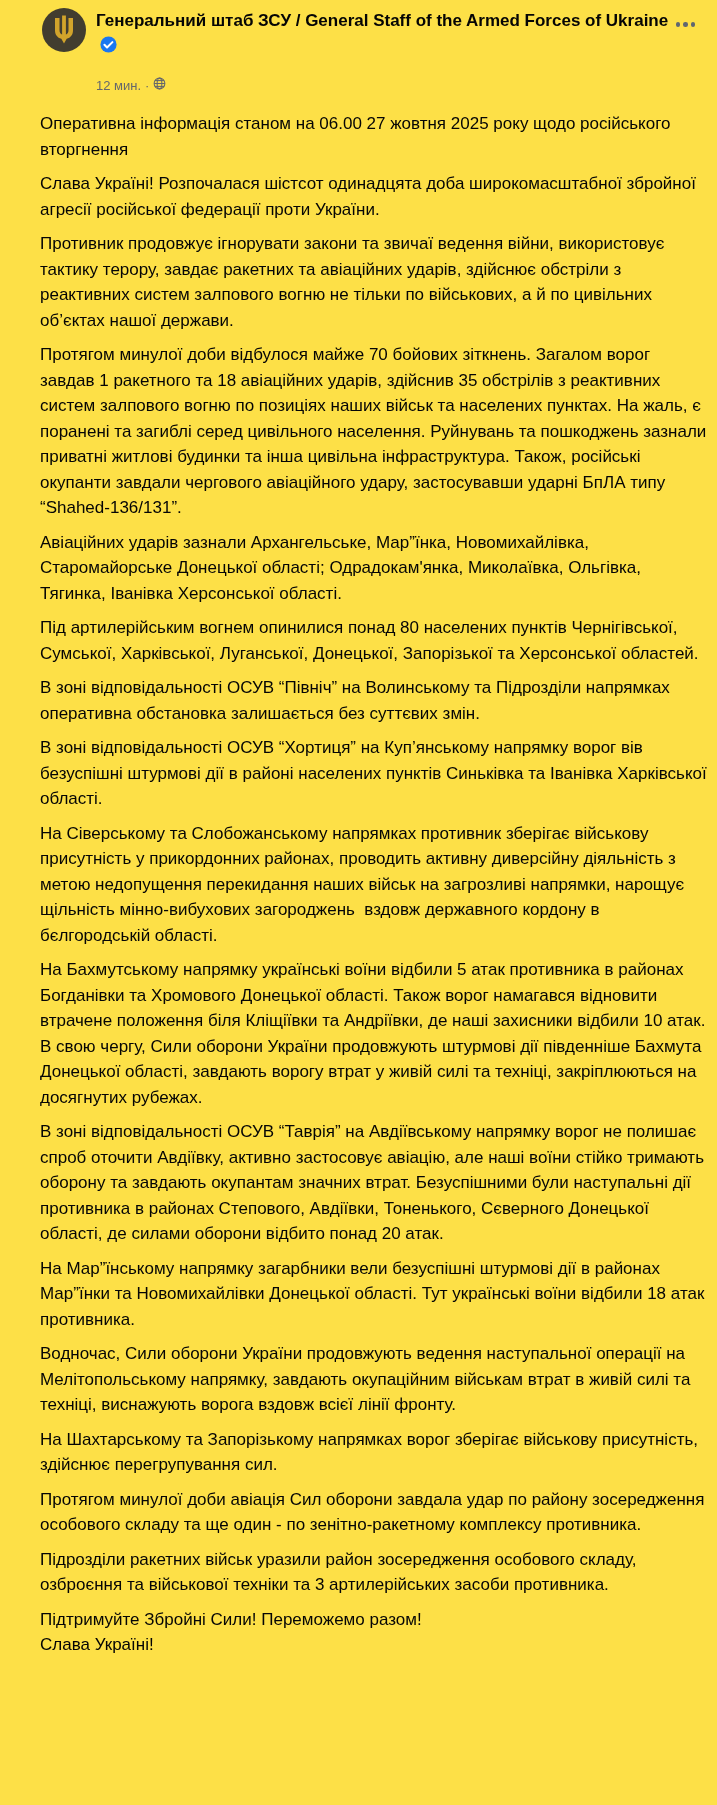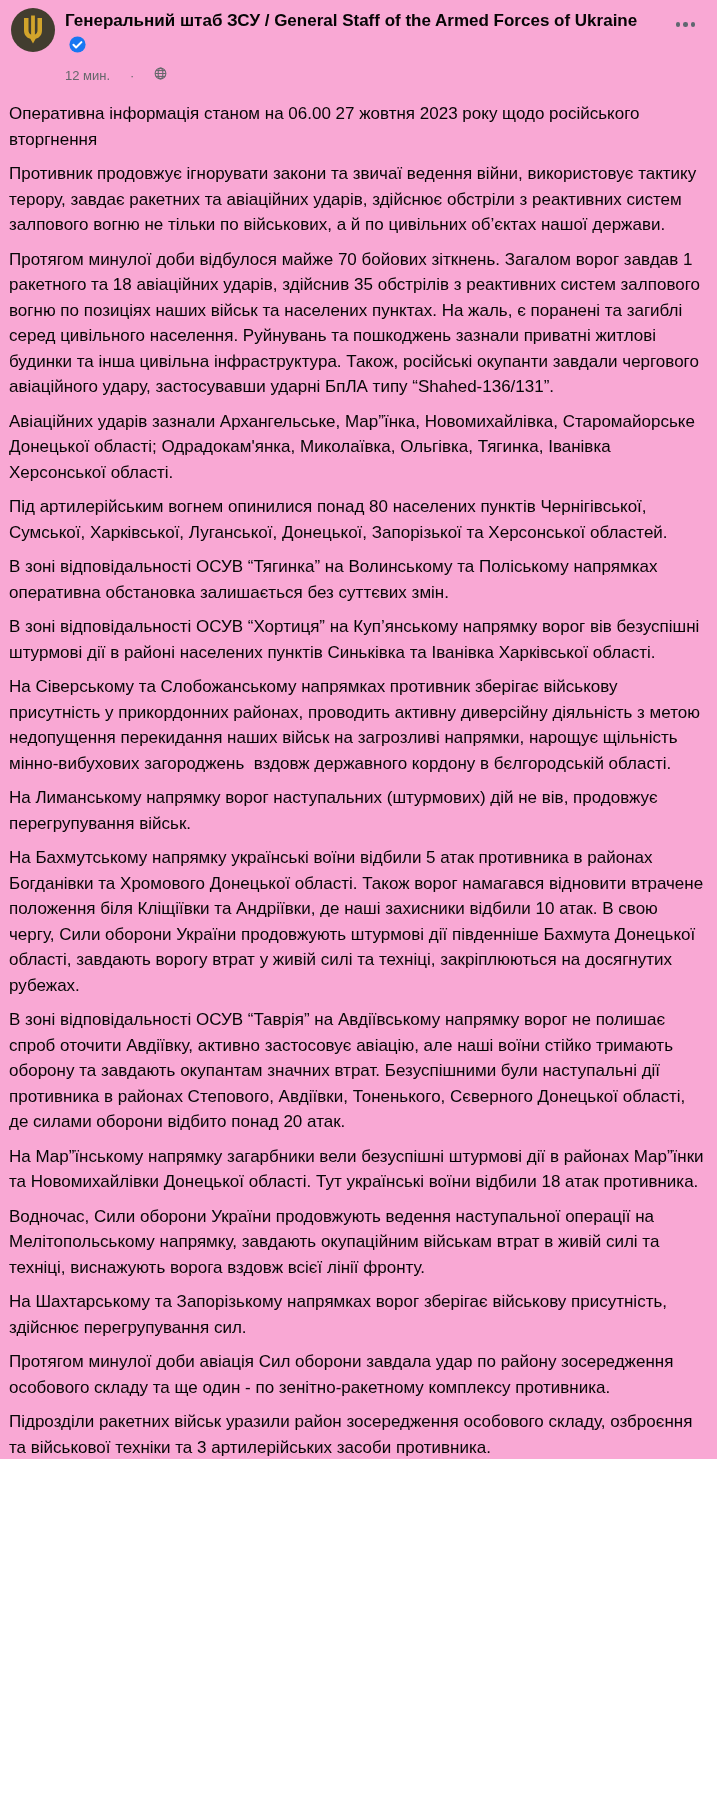--- a/index.html
+++ b/index.html
@@ -1,35 +1,36 @@
 <!DOCTYPE html>
 <html lang="uk"><head>
 <meta charset="utf-8">
 <style>
   html,body{margin:0;padding:0;background:#ffffff;}
   .post{
     position:relative;
-    width:717px;height:1459px;
-    background:#f9a8d4;
+    width:717px;height:1805px;
+    background:#fde047;
     font-family:"Liberation Sans", sans-serif;
     overflow:hidden;
     box-sizing:border-box;
+    padding-left:31px;
   }
   
   .post-header{display:flex;align-items:flex-start;padding:8px 48px 0 11px;}
   .avatar-wrap{width:44px;height:44px;flex:0 0 44px;cursor:pointer;}
   .avatar-wrap svg{display:block;}
   .header-info{margin-left:10px;min-width:0;}
   .page-name{
     font-size:17px;font-weight:700;color:#050505;line-height:25px;
     max-width:575px;cursor:pointer;
   }
   .verified-badge{display:inline-block;vertical-align:-2px;margin-left:4px;}
   .meta-row{
-    display:flex;align-items:center;gap:20px;margin-top:7px;
+    display:flex;align-items:center;gap:4px;margin-top:17px;
     font-size:13px;color:#65676b;line-height:17px;
   }
   .meta-sep{font-size:13px;color:#65676b;}
   .globe{display:inline-block;}
   .more-options{
     position:absolute;top:16px;right:20px;
     display:flex;gap:3px;align-items:center;
     padding:6px 2px;cursor:pointer;border-radius:4px;
   }
   .more-options .dot{width:4.5px;height:4.5px;border-radius:50%;background:#606770;}
@@ -75,29 +76,29 @@
     </div>
   </div>
 
   <div class="more-options">
     <span class="dot"></span>
     <span class="dot"></span>
     <span class="dot"></span>
   </div>
 
   <div class="post-body">
-      <p>Оперативна інформація станом на 06.00 27 жовтня 2023 року щодо російського вторгнення</p>
+      <p>Оперативна інформація станом на 06.00 27 жовтня 2025 року щодо російського вторгнення</p>
+      <p>Слава Україні! Розпочалася шістсот одинадцята доба широкомасштабної збройної агресії російської федерації проти України.</p>
       <p>Противник продовжує ігнорувати закони та звичаї ведення війни, використовує тактику терору, завдає ракетних та авіаційних ударів, здійснює обстріли з реактивних систем залпового вогню не тільки по військових, а й по цивільних об’єктах нашої держави.</p>
       <p>Протягом минулої доби відбулося майже 70 бойових зіткнень. Загалом ворог завдав 1 ракетного та 18 авіаційних ударів, здійснив 35 обстрілів з реактивних систем залпового вогню по позиціях наших військ та населених пунктах. На жаль, є поранені та загиблі серед цивільного населення. Руйнувань та пошкоджень зазнали приватні житлові будинки та інша цивільна інфраструктура. Також, російські окупанти завдали чергового авіаційного удару, застосувавши ударні БпЛА типу “Shahed-136/131”.</p>
       <p>Авіаційних ударів зазнали Архангельське, Мар”їнка, Новомихайлівка, Старомайорське Донецької області; Одрадокам'янка, Миколаївка, Ольгівка, Тягинка, Іванівка Херсонської області.</p>
       <p>Під артилерійським вогнем опинилися понад 80 населених пунктів Чернігівської, Сумської, Харківської, Луганської, Донецької, Запорізької та Херсонської областей.</p>
-      <p>В зоні відповідальності ОСУВ “Тягинка” на Волинському та Поліському напрямках оперативна обстановка залишається без суттєвих змін.</p>
+      <p>В зоні відповідальності ОСУВ “Північ” на Волинському та Підрозділи напрямках оперативна обстановка залишається без суттєвих змін.</p>
       <p>В зоні відповідальності ОСУВ “Хортиця” на Куп’янському напрямку ворог вів безуспішні штурмові дії в районі населених пунктів Синьківка та Іванівка Харківської області.</p>
       <p>На Сіверському та Слобожанському напрямках противник зберігає військову присутність у прикордонних районах, проводить активну диверсійну діяльність з метою недопущення перекидання наших військ на загрозливі напрямки, нарощує щільність мінно-вибухових загороджень  вздовж державного кордону в бєлгородській області.</p>
-      <p>На Лиманському напрямку ворог наступальних (штурмових) дій не вів, продовжує перегрупування військ.</p>
       <p>На Бахмутському напрямку українські воїни відбили 5 атак противника в районах Богданівки та Хромового Донецької області. Також ворог намагався відновити втрачене положення біля Кліщіївки та Андріївки, де наші захисники відбили 10 атак. В свою чергу, Сили оборони України продовжують штурмові дії південніше Бахмута Донецької області, завдають ворогу втрат у живій силі та техніці, закріплюються на досягнутих рубежах.</p>
       <p>В зоні відповідальності ОСУВ “Таврія” на Авдіївському напрямку ворог не полишає спроб оточити Авдіївку, активно застосовує авіацію, але наші воїни стійко тримають оборону та завдають окупантам значних втрат. Безуспішними були наступальні дії противника в районах Степового, Авдіївки, Тоненького, Сєверного Донецької області, де силами оборони відбито понад 20 атак.</p>
       <p>На Мар”їнському напрямку загарбники вели безуспішні штурмові дії в районах Мар”їнки та Новомихайлівки Донецької області. Тут українські воїни відбили 18 атак противника.</p>
       <p>Водночас, Сили оборони України продовжують ведення наступальної операції на Мелітопольському напрямку, завдають окупаційним військам втрат в живій силі та техніці, виснажують ворога вздовж всієї лінії фронту.</p>
       <p>На Шахтарському та Запорізькому напрямках ворог зберігає військову присутність, здійснює перегрупування сил.</p>
       <p>Протягом минулої доби авіація Сил оборони завдала удар по району зосередження особового складу та ще один - по зенітно-ракетному комплексу противника.</p>
       <p>Підрозділи ракетних військ уразили район зосередження особового складу, озброєння та військової техніки та 3 артилерійських засоби противника.</p>
       <p>Підтримуйте Збройні Сили! Переможемо разом!
 Слава Україні!</p>
     </div>

